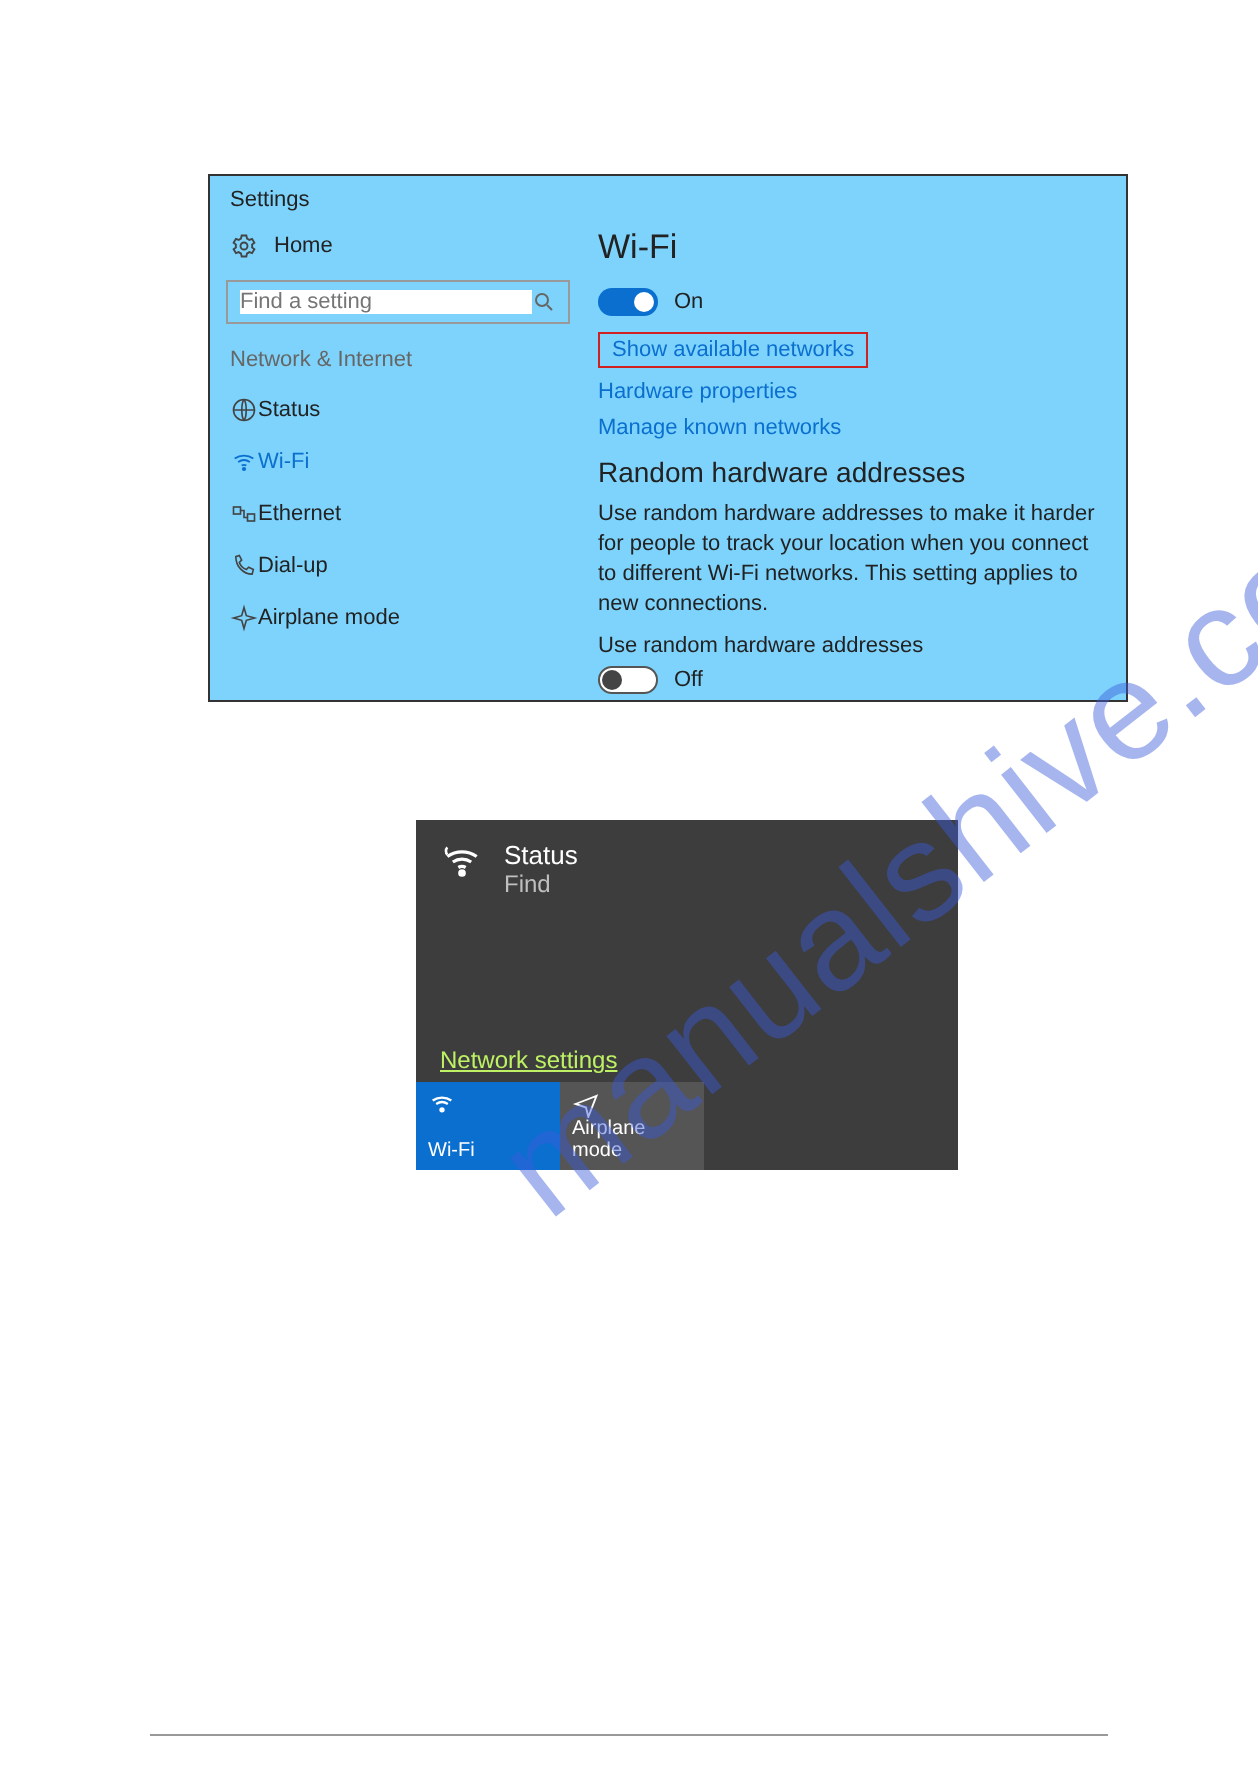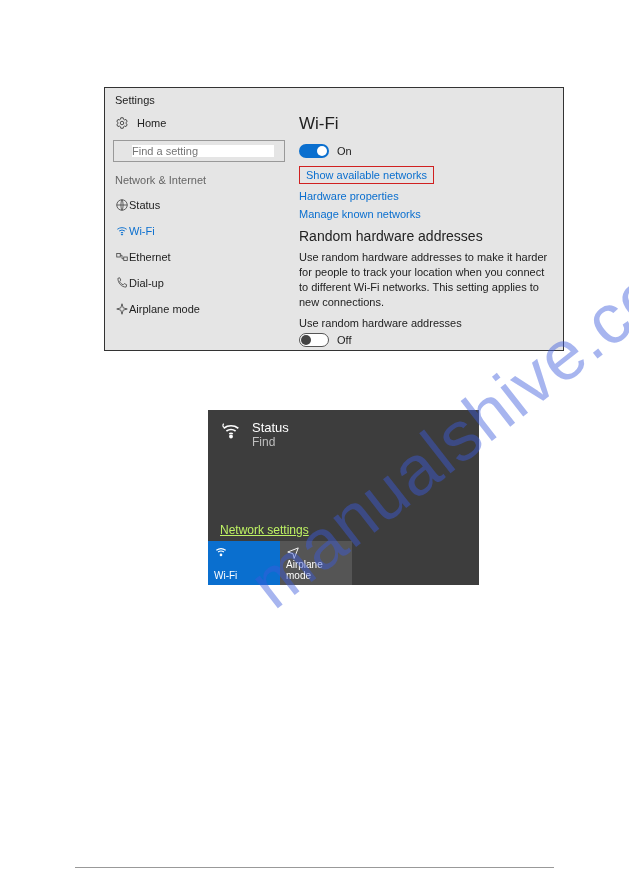--- a/index.html
+++ b/index.html
@@ -32,21 +32,21 @@
     border-top: 1px solid #999;
   }
   
   .settings-window {
     position: absolute;
     top: 87px;
     left: 104px;
     width: 460px;
     height: 264px;
     border: 1px solid #333;
-    background: #e5e5e5;
+    background: #7dd3fc;
     font-size: 11px;
     color: #222;
   }
   .settings-title {
     padding: 6px 10px 2px 10px;
     font-size: 11px;
   }
   .settings-body { display: flex; height: calc(100% - 22px); }
   .sidebar {
     width: 190px;
@@ -58,21 +58,21 @@
     gap: 8px;
     padding: 4px 4px 8px 4px;
     font-size: 11px;
   }
   .home-row svg { width: 14px; height: 14px; flex-shrink:0; }
   .searchbox {
     display:flex;
     align-items:center;
     border: 1px solid #999;
     height: 22px;
-    padding: 0 18px;
+    padding: 0 6px;
     margin: 2px 2px 6px 2px;
   }
   .searchbox input {
     border:none; outline:none;
     font-size: 11px;
     flex:1;
     color:#666;
   }
   .searchbox svg { width:12px; height:12px; stroke:#666; }
   .section-label {

